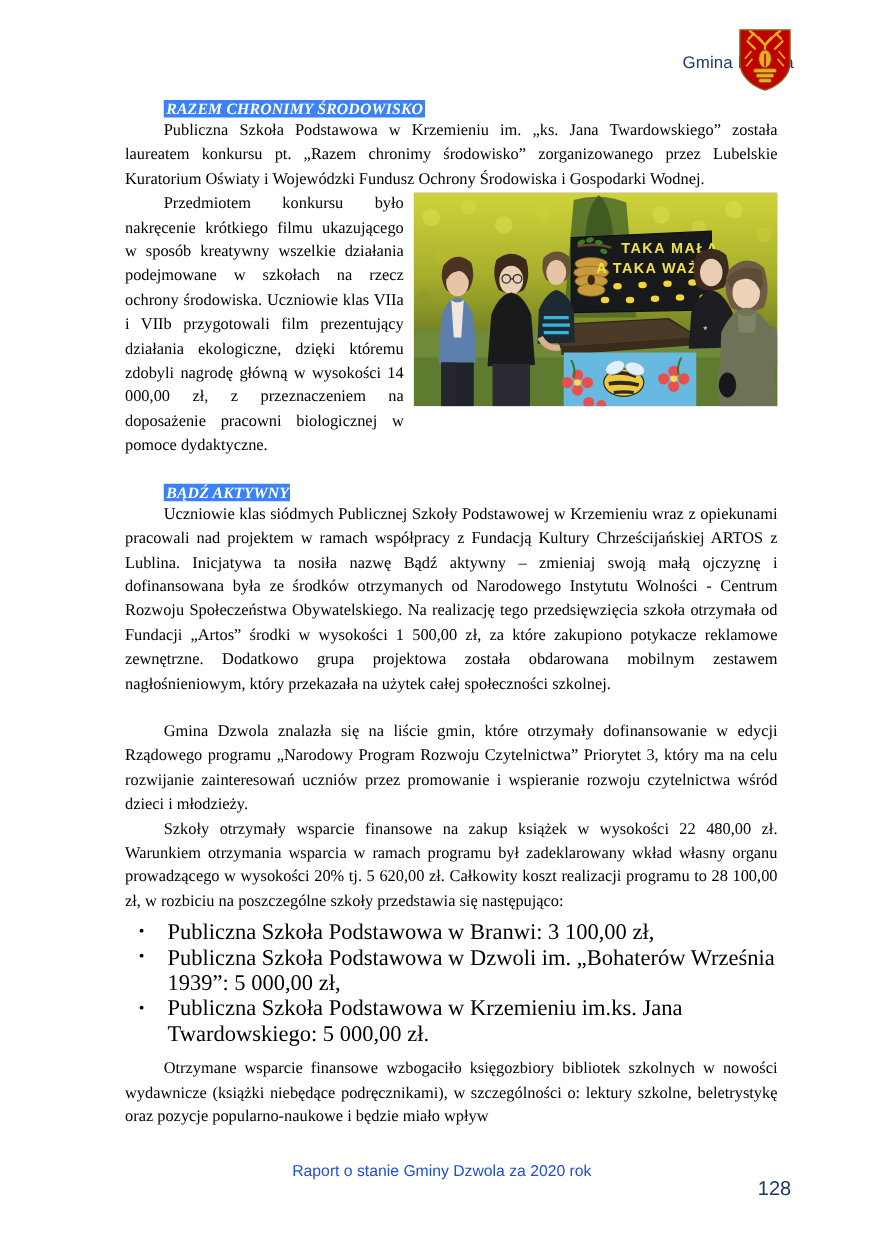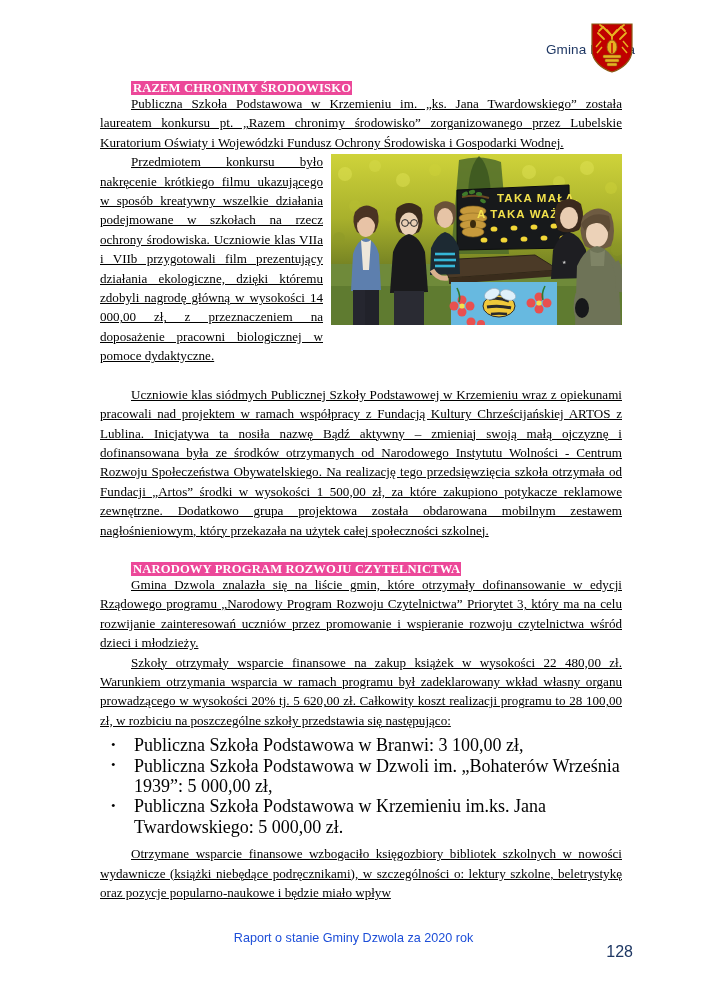--- a/index.html
+++ b/index.html
@@ -57,38 +57,38 @@
     width: 522px;
   }
 
   .sec-head {
     margin: 0 0 1px 0;
     padding: 0;
     height: 15px;
   }
   .sec-head span.hl {
     display: inline;
-    background: #ec4899;
+    background: #3b82f6;
     color: #ffffff;
     font-weight: bold;
     font-size: 12.6px;
     line-height: 15px;
     letter-spacing: 0.15px;
     padding: 0 1px 0 2px;
     white-space: nowrap;
+    font-style: italic;
   }
 
   p.body {
     margin: 0;
     font-size: 13.1px;
     line-height: 19.4px;
     text-align: justify;
     text-indent: 31px;
     hyphens: none;
-    text-decoration: underline;
   }
 
   
   .indent31 { margin-left: 31px; }
 
   
   .wrap-section { position: relative; }
   .photo {
     float: right;
     width: 291px;
@@ -358,27 +358,27 @@
             <path d="M248 140 q-4 14 0 24" stroke="#6e7357" stroke-width="7" fill="none"></path>
             <ellipse cx="251" cy="154" rx="7" ry="10" fill="#17181a"></ellipse>
           </g>
         </svg>
       </div>
       <p class="body">Przedmiotem konkursu było nakręcenie krótkiego filmu ukazującego w sposób kreatywny wszelkie działania podejmowane w szkołach na rzecz ochrony środowiska. Uczniowie klas VIIa i VIIb przygotowali film prezentujący działania ekologiczne, dzięki któremu zdobyli nagrodę główną w wysokości 14 000,00 zł, z przeznaczeniem na doposażenie pracowni biologicznej w pomoce dydaktyczne.</p>
     </div>
 
     <div class="gap-l"></div>
 
+    <div class="indent31">
+      <div class="sec-head"><span class="hl">BĄDŹ AKTYWNY</span></div>
+    </div>
     <p class="body">Uczniowie klas siódmych Publicznej Szkoły Podstawowej w Krzemieniu wraz z opiekunami pracowali nad projektem w ramach współpracy z Fundacją Kultury Chrześcijańskiej ARTOS z Lublina. Inicjatywa ta nosiła nazwę Bądź aktywny – zmieniaj swoją małą ojczyznę i dofinansowana była ze środków otrzymanych od Narodowego Instytutu Wolności - Centrum Rozwoju Społeczeństwa Obywatelskiego. Na realizację tego przedsięwzięcia szkoła otrzymała od Fundacji „Artos” środki w wysokości 1 500,00 zł, za które zakupiono potykacze reklamowe zewnętrzne. Dodatkowo grupa projektowa została obdarowana mobilnym zestawem nagłośnieniowym, który przekazała na użytek całej społeczności szkolnej.</p>
 
     <div class="gap-l"></div>
 
-    <div class="indent31">
-      <div class="sec-head"><span class="hl">NARODOWY PROGRAM ROZWOJU CZYTELNICTWA</span></div>
-    </div>
     <p class="body">Gmina Dzwola znalazła się na liście gmin, które otrzymały dofinansowanie w edycji Rządowego programu „Narodowy Program Rozwoju Czytelnictwa” Priorytet 3, który ma na celu rozwijanie zainteresowań uczniów przez promowanie i wspieranie rozwoju czytelnictwa wśród dzieci i młodzieży.</p>
     <p class="body">Szkoły otrzymały wsparcie finansowe na zakup książek w wysokości 22 480,00 zł. Warunkiem otrzymania wsparcia w ramach programu był zadeklarowany wkład własny organu prowadzącego w wysokości 20% tj. 5 620,00 zł. Całkowity koszt realizacji programu to  28 100,00 zł, w rozbiciu na poszczególne szkoły przedstawia się następująco:</p>
 
     <ul class="blist">
       <li>Publiczna Szkoła Podstawowa w Branwi: 3 100,00 zł,</li>
       <li>Publiczna Szkoła Podstawowa w Dzwoli im. „Bohaterów Września 1939”: 5 000,00 zł,</li>
       <li>Publiczna Szkoła Podstawowa w Krzemieniu im.ks. Jana Twardowskiego: 5 000,00 zł.</li>
     </ul>
 
     <div class="gap-s"></div>

